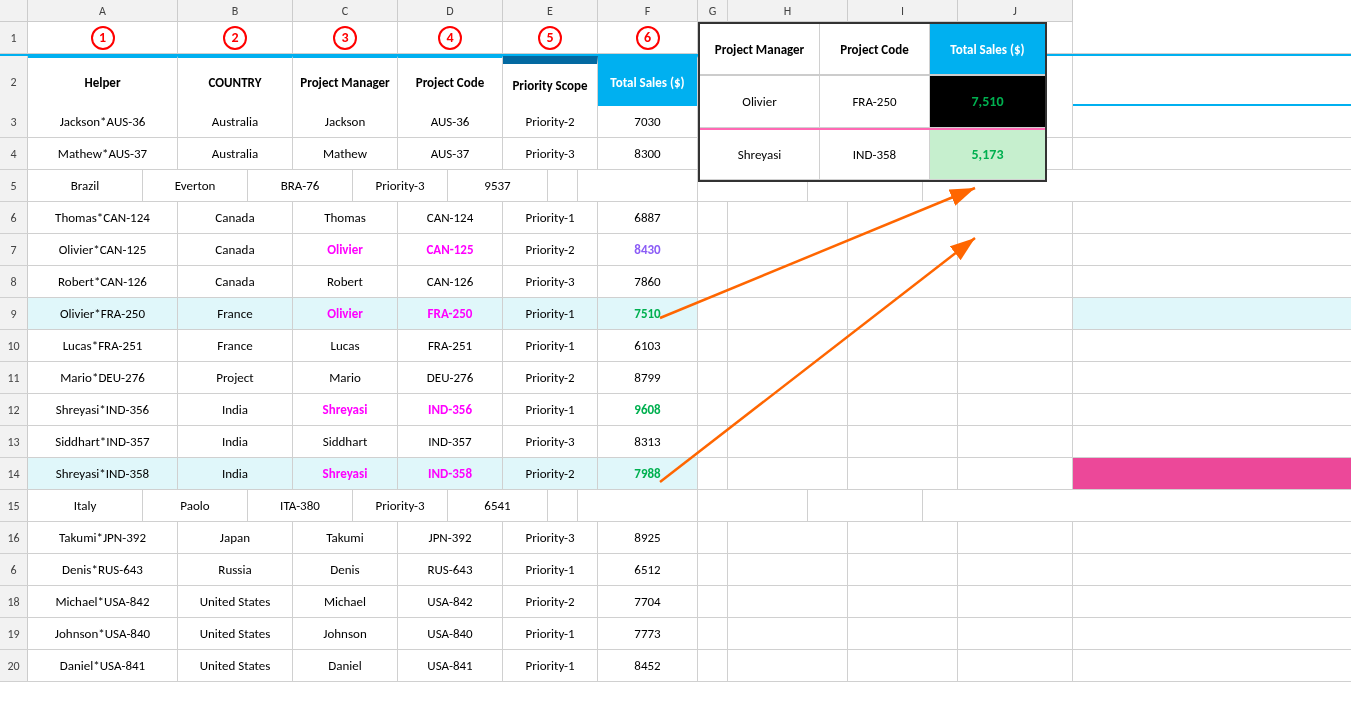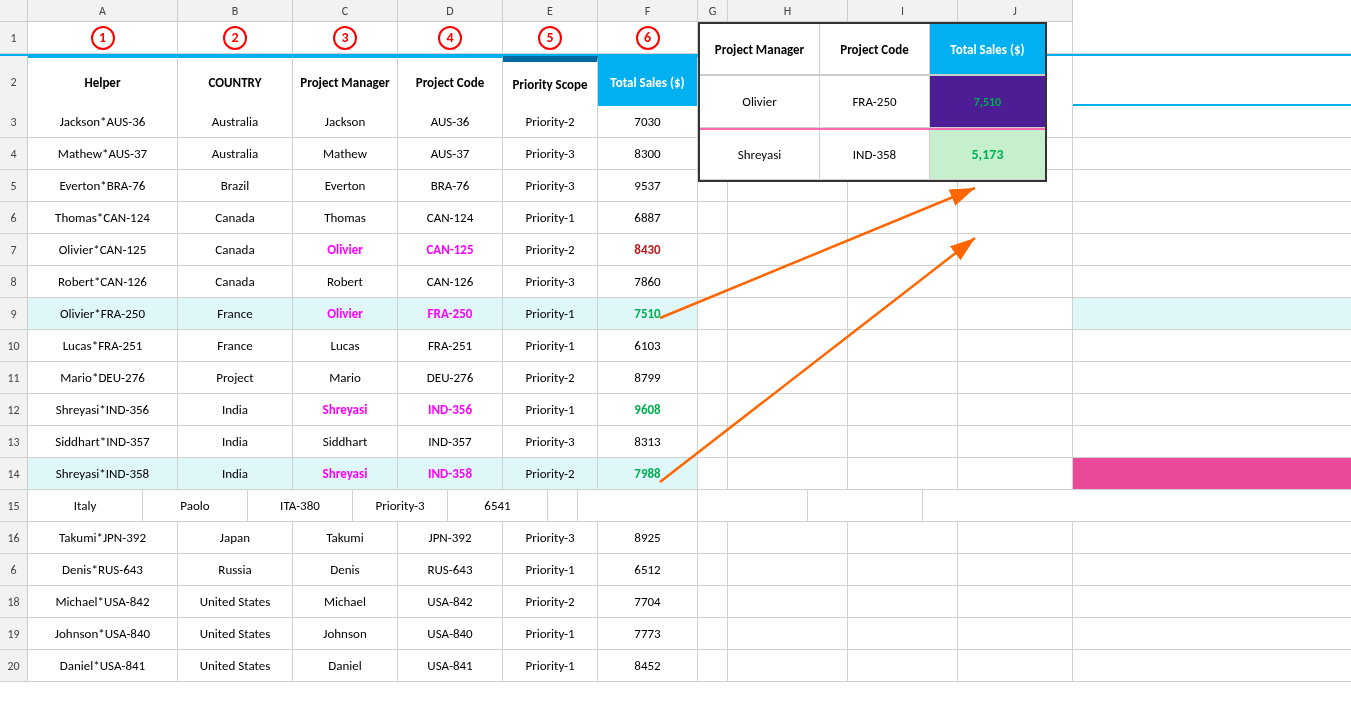--- a/index.html
+++ b/index.html
@@ -219,21 +219,21 @@
       </div>
       <div class="cell col-b bold" style="height:52px; border-top:2px solid #00b0f0; border-bottom:2px solid #00b0f0;">
         <span>COUNTRY</span>
       </div>
       <div class="cell col-c bold" style="height:52px; border-top:2px solid #00b0f0; border-bottom:2px solid #00b0f0; text-align:center;">
         <span>Project Manager</span>
       </div>
       <div class="cell col-d bold" style="height:52px; border-top:2px solid #00b0f0; border-bottom:2px solid #00b0f0;">
         <span>Project Code</span>
       </div>
-      <div class="cell col-e bold" style="height:52px; border-top:6px solid #0369a1; border-bottom:2px solid #00b0f0;">
+      <div class="cell col-e bold" style="height:52px; border-top:8px solid #0369a1; border-bottom:2px solid #00b0f0;">
         <span>Priority Scope</span>
       </div>
       <div class="cell col-f bold" style="height:52px; background:#00b0f0; color:#fff; border-top:2px solid #00b0f0; border-bottom:2px solid #00b0f0; text-align:center;">
         <span>Total Sales ($)</span>
       </div>
       <div class="cell col-g" style="height:52px;"></div>
       <div class="cell col-h" style="height:52px;"></div>
       <div class="cell col-i" style="height:52px;"></div>
       <div class="cell col-j" style="height:52px;"></div>
     </div>
@@ -285,23 +285,20 @@
           <span>8300</span>
         </div>
       <div class="cell col-g"></div>
       <div class="cell col-h"></div>
       <div class="cell col-i"></div>
       <div class="cell col-j"></div>
     </div>
 
     <div class="grid-row">
       <div class="row-num">5</div>
-      <div class="cell col-a">
-          <span>Everton*BRA-76</span>
-        </div>
       <div class="cell col-b">
           <span>Brazil</span>
         </div>
       <div class="cell col-c">
           <span>Everton</span>
         </div>
       <div class="cell col-d">
           <span>BRA-76</span>
         </div>
       <div class="cell col-e">
@@ -352,21 +349,21 @@
         </div>
       <div class="cell col-c" style="color:#ff00ff; font-weight:bold;">
           <span>Olivier</span>
         </div>
       <div class="cell col-d" style="color:#ff00ff; font-weight:bold;">
           <span>CAN-125</span>
         </div>
       <div class="cell col-e">
           <span>Priority-2</span>
         </div>
-      <div class="cell col-f" style="color:#b91c1c; font-weight:bold;">
+      <div class="cell col-f" style="color:#8b5cf6; font-weight:bold;">
           <span>8430</span>
         </div>
       <div class="cell col-g"></div>
       <div class="cell col-h"></div>
       <div class="cell col-i"></div>
       <div class="cell col-j"></div>
     </div>
 
     <div class="grid-row">
       <div class="row-num">8</div>
@@ -719,21 +716,21 @@
       </div>
     </div>
 
     <div class="r-row">
       <div class="r-cell r-col-h">
         <span>Olivier</span>
       </div>
       <div class="r-cell r-col-i">
         <span>FRA-250</span>
       </div>
-      <div class="r-cell r-col-j" style="background:#4c1d95; color:#00b050; font-weight:bold; font-size:12px;">
+      <div class="r-cell r-col-j" style="background:#000000; color:#00b050; font-weight:bold; font-size:14px;">
         <span>7,510</span>
       </div>
     </div>
 
     <div class="r-row" style="border-top:2px solid #ff69b4;">
       <div class="r-cell r-col-h">
         <span>Shreyasi</span>
       </div>
       <div class="r-cell r-col-i">
         <span>IND-358</span>

